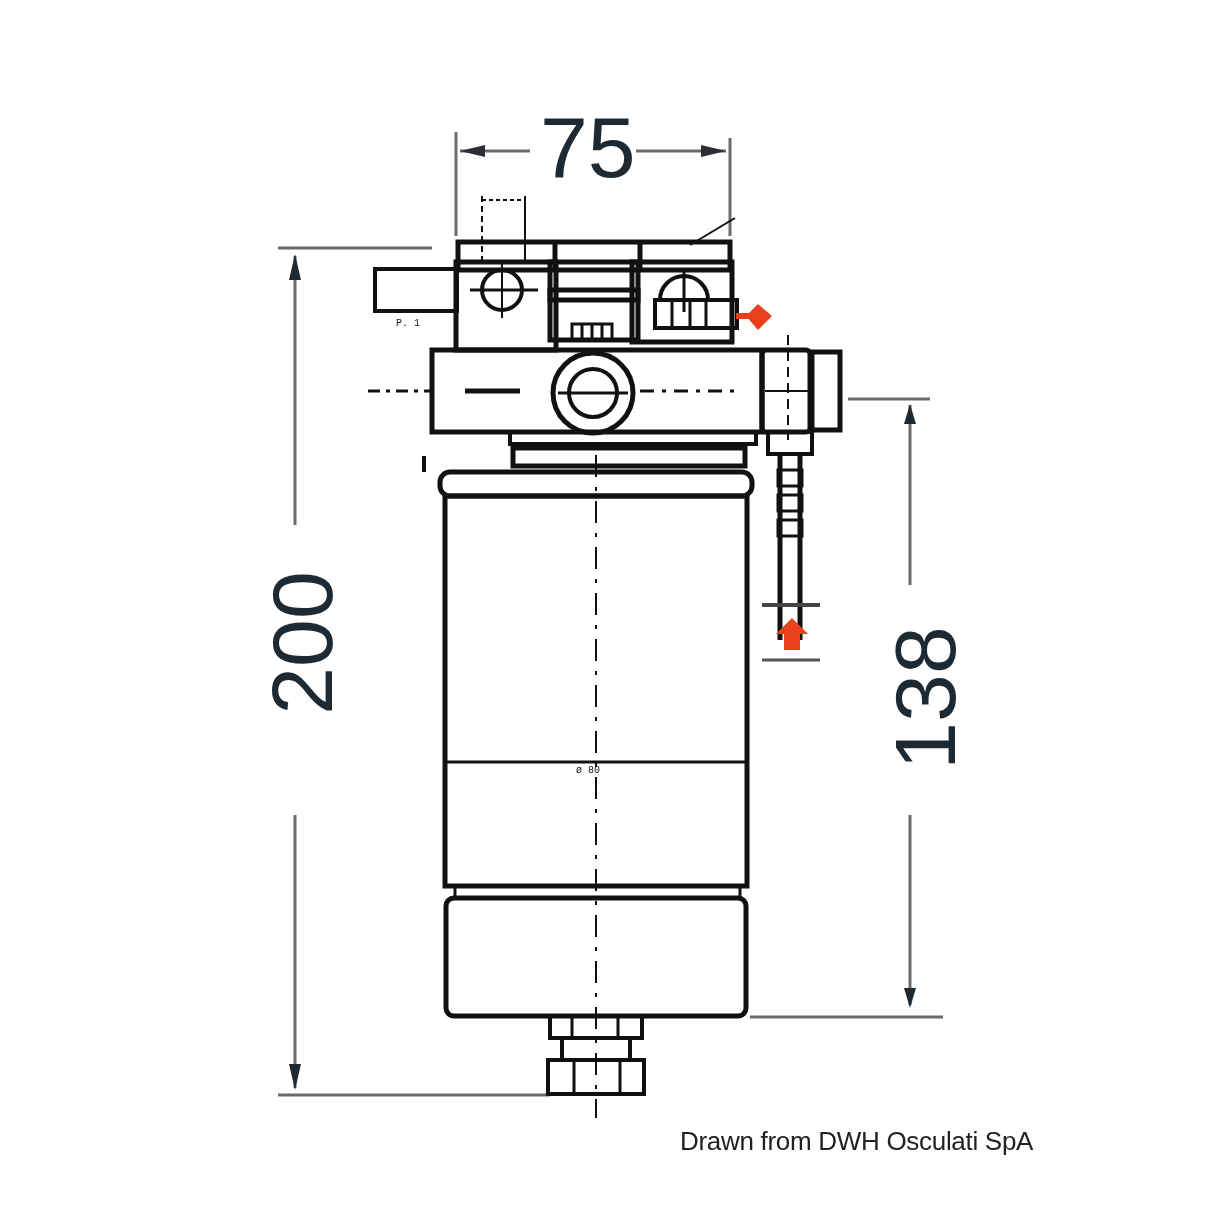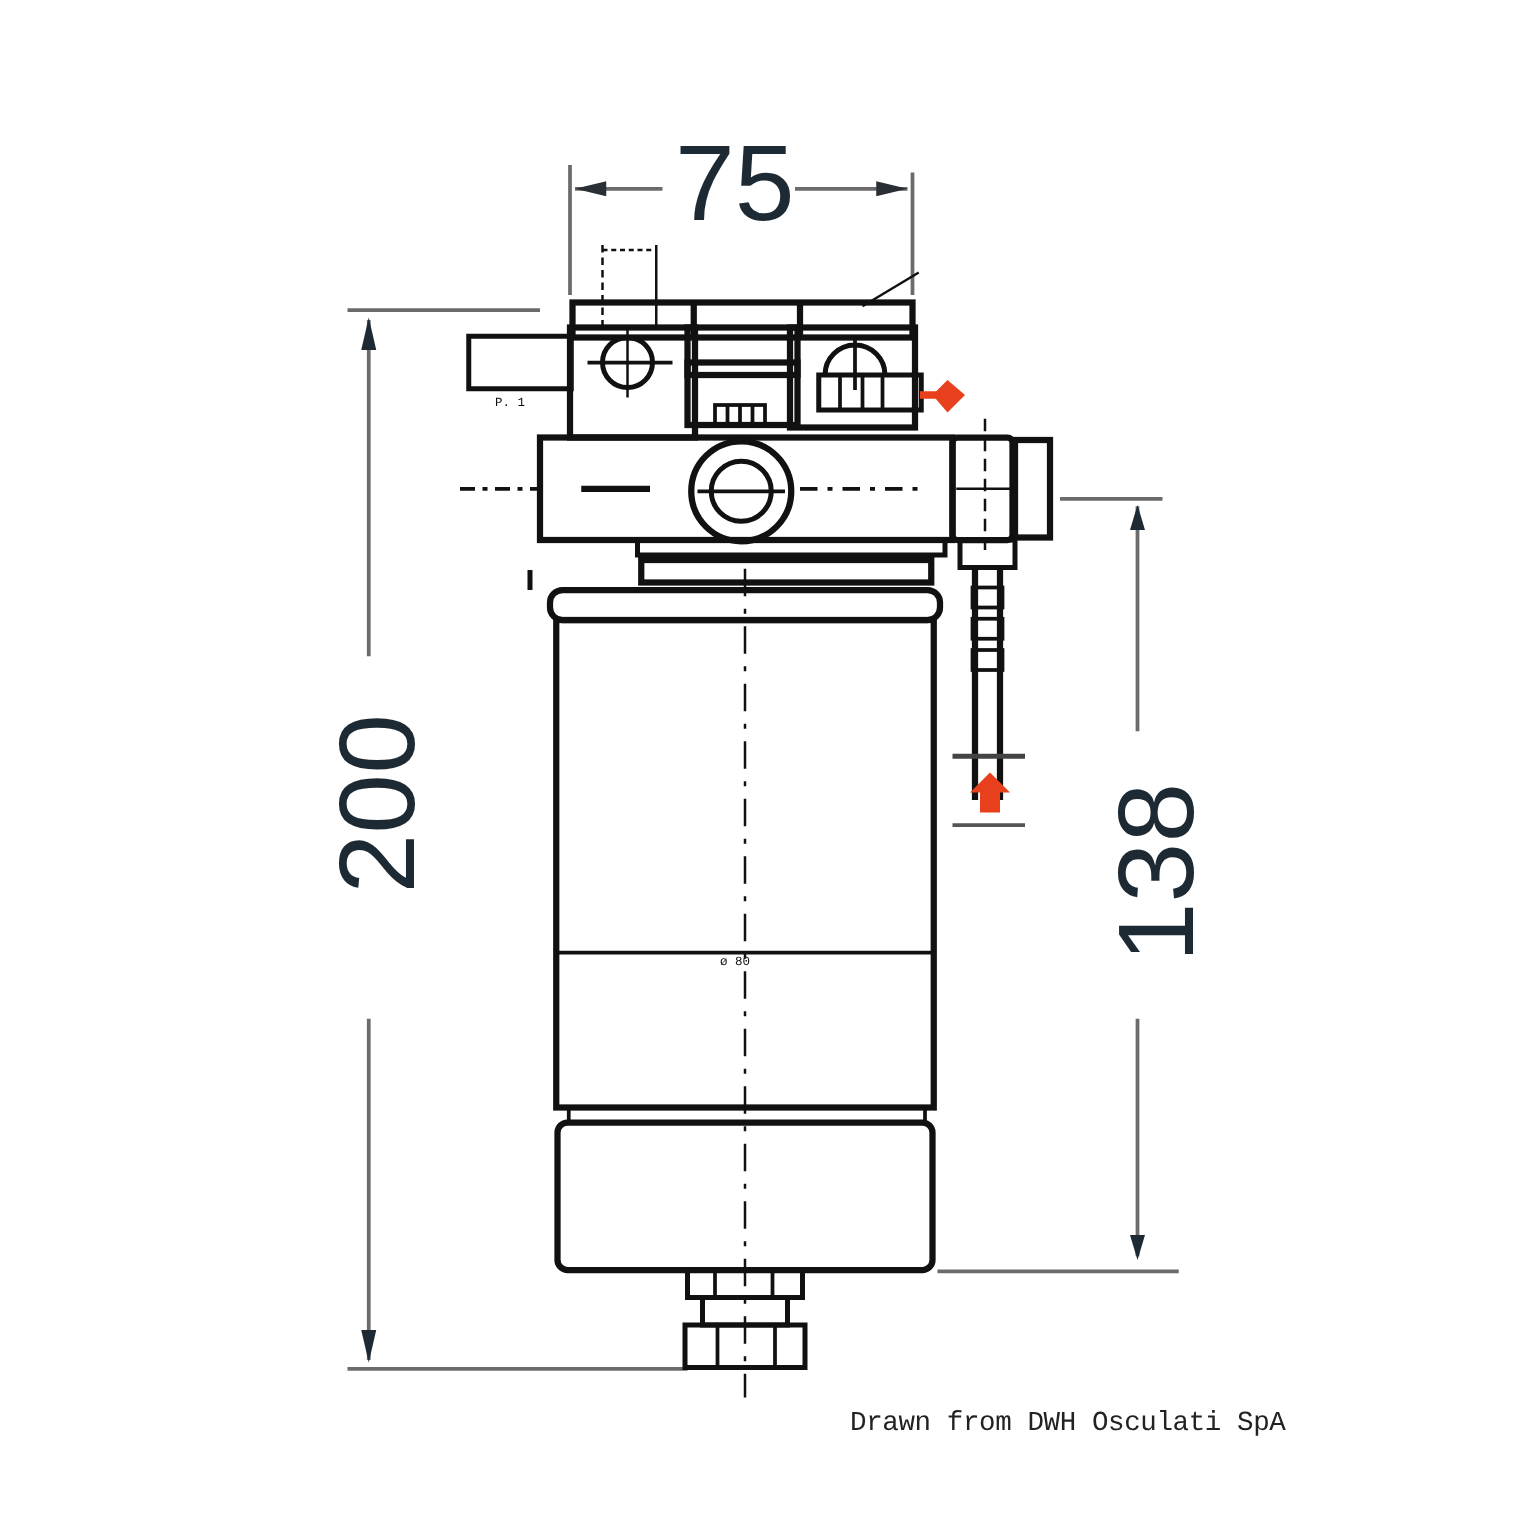--- a/index.html
+++ b/index.html
@@ -1,22 +1,22 @@
 <!DOCTYPE html>
 <html><head>
 <meta charset="utf-8">
 <style>
   html, body { margin: 0; padding: 0; background: #ffffff; }
   body { width: 1214px; height: 1214px; position: relative; overflow: hidden;
          font-family: "Liberation Sans", sans-serif; }
   #drawing { position: absolute; left: 0; top: 0; }
   .dim-label { position: absolute; color: #1e2a33; font-family: "Liberation Sans", sans-serif;
                font-size: 86px; line-height: 1; }
-  .credit { position: absolute; left: 680px; top: 1126px; font-size: 22px; color: #222;
-            font-family: Liberation Mono, monospace; letter-spacing: -0.3px; }
+  .credit { position: absolute; left: 680px; top: 1126px; font-size: 26px; color: #222;
+            font-family: Liberation Sans, sans-serif; letter-spacing: -0.3px; }
   .tiny { position: absolute; font-size: 10px; color: #111; font-family: Liberation Mono, monospace; }
 </style>
 </head>
 <body>
 
 <svg id="drawing" width="1214" height="1214" viewBox="0 0 1214 1214" xmlns="http://www.w3.org/2000/svg">
 
   <g stroke="#6b6b6b" fill="#333">
     <line x1="456" y1="132" x2="456" y2="236" stroke-width="3"></line>
     <line x1="730" y1="138" x2="730" y2="236" stroke-width="3"></line>

